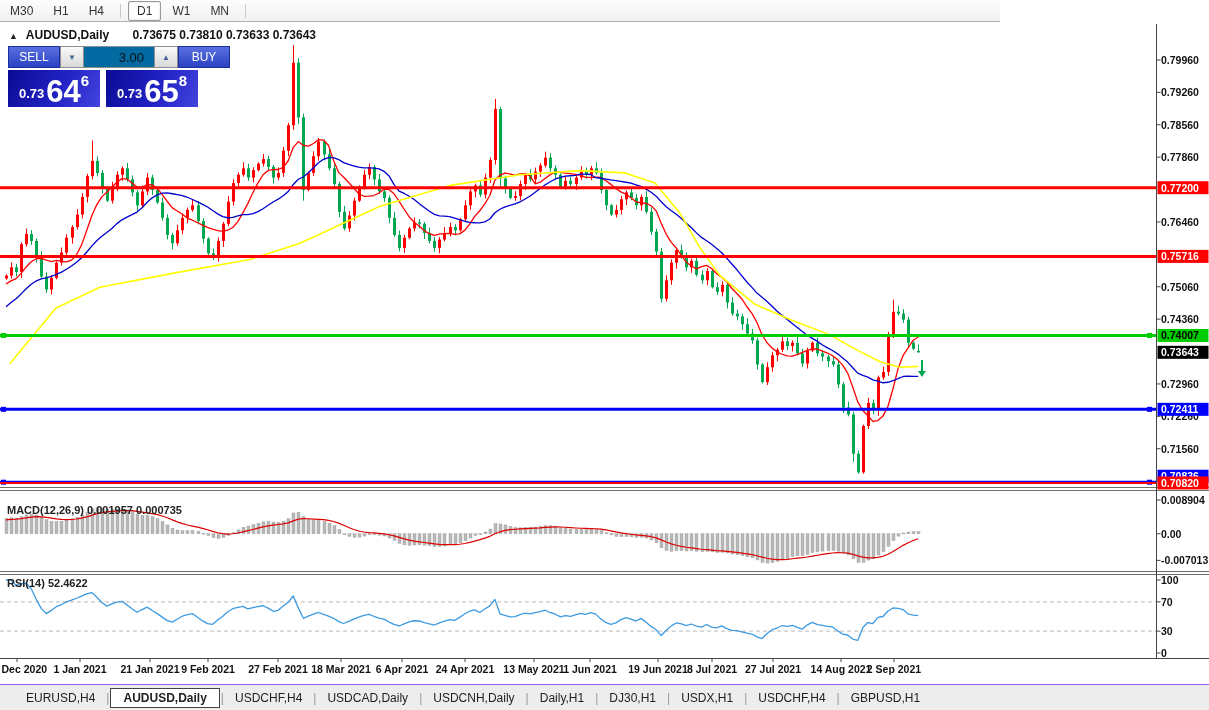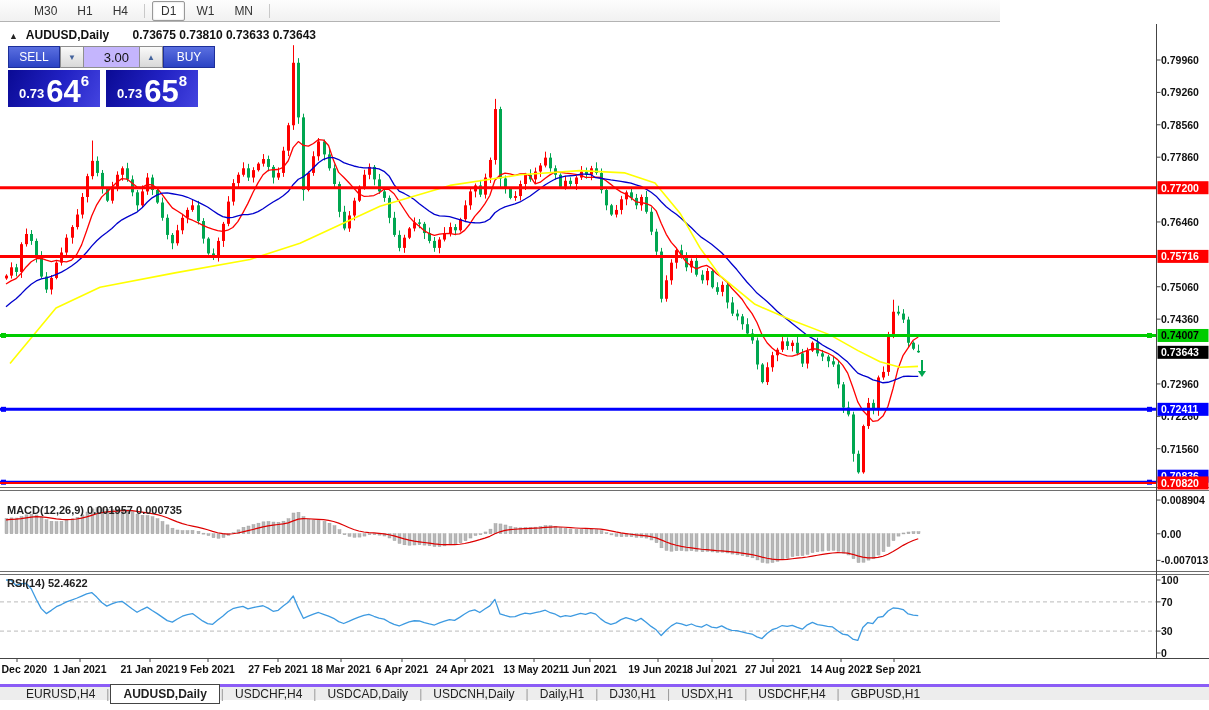--- a/index.html
+++ b/index.html
@@ -1,55 +1,55 @@
 <!DOCTYPE html>
 <html><head>
 <meta charset="utf-8">
 <style>
   html,body{margin:0;padding:0}
   body{width:1209px;height:710px;position:relative;background:#fff;overflow:hidden;
        font-family:"Liberation Sans",sans-serif}
   
   .toolbar{position:absolute;top:0;left:0;width:1000px;height:22px;z-index:6;
            background:linear-gradient(#fdfdfd,#f1f1f1);border-bottom:1px solid #b3b3b3;
-           display:flex;align-items:center;padding-left:24px;box-sizing:border-box}
+           display:flex;align-items:center;padding-left:0;box-sizing:border-box}
   .tf-btn{font-size:12px;color:#333;padding:2px 8px;margin:0 1px;border:1px solid transparent;border-radius:2px;cursor:default}
   .tf-btn.active{background:#fff;border-color:#999;box-shadow:inset 0 0 2px #cfcfcf}
   .tf-sep{width:1px;height:14px;background:#c9c9c9;margin:0 6px}
   
   #svg{position:absolute;top:0;left:0;z-index:1}
   
   .symbol-title{position:absolute;top:28px;left:9px;z-index:4;font-size:12px;font-weight:bold;color:#111;white-space:nowrap}
   .symbol-title .tri{font-size:9px;margin-right:5px;color:#222}
   .symbol-title .ohlc{margin-left:20px;font-weight:bold}
   
   .trade-panel{position:absolute;top:46px;left:8px;width:222px;z-index:4}
   .tp-row1{display:flex;height:22px}
   .btn-blue{background:linear-gradient(#5a6fe0,#2b43c4);color:#fff;font-weight:normal;font-size:12px;
             display:flex;align-items:center;justify-content:center;border:1px solid #1d2f9a;box-sizing:border-box;cursor:pointer}
   .sell-btn,.buy-btn{width:52px}
   .spin-btn{width:24px;background:linear-gradient(#fafafa,#d9d9d9);border:1px solid #8f8f8f;color:#44639c;
             font-size:8px;display:flex;align-items:center;justify-content:center;box-sizing:border-box;cursor:pointer}
-  .vol-box{width:55px;background:#c4b5fd;border:1px solid #8f8f8f;border-left:none;border-right:none;
+  .vol-box{width:70px;background:#0369a1;border:1px solid #8f8f8f;border-left:none;border-right:none;
            font-size:13px;color:#111;display:flex;align-items:center;justify-content:flex-end;
            padding-right:10px;box-sizing:border-box}
   .tp-row2{display:flex;margin-top:2px;height:37px}
   .price-block{width:92px;background:linear-gradient(115deg,#0a0a94 0%,#2222c4 55%,#4444e0 100%);
                color:#fff;display:flex;align-items:flex-end;justify-content:center;padding-bottom:2px;box-sizing:border-box;cursor:pointer}
   .price-block.buy{margin-left:6px}
   .pp-small{font-size:13px;font-weight:bold;margin:0 2px 4px 0}
   .pp-big{font-size:31px;font-weight:bold;line-height:0.88}
   .pp-sup{font-size:15px;font-weight:bold;align-self:flex-start;margin-top:2px}
   
   .ind-label{position:absolute;left:7px;z-index:4;font-size:11px;font-weight:bold;color:#222;white-space:nowrap}
   .macd-label{top:504px}
   .rsi-label{top:577px}
   
-  .tabbar{position:absolute;top:684px;left:0;width:1209px;height:16px;z-index:6;background:#ededed;
-          border-top:3px solid #8b5cf6;display:flex;align-items:center;padding-left:16px;box-sizing:border-box}
+  .tabbar{position:absolute;top:684px;left:0;width:1209px;height:26px;z-index:6;background:#ededed;
+          border-top:1px solid #8b5cf6;display:flex;align-items:center;padding-left:16px;box-sizing:border-box}
   .tab{font-size:12px;color:#222;padding:3px 10px;cursor:pointer;white-space:nowrap}
   .tab.active{background:#fff;border:1px solid #444;font-weight:bold;padding:2px 12px}
   .tab-sep{color:#999;font-size:12px;margin:0 1px}
 </style>
 </head>
 <body>
 
 <svg id="svg" width="1209" height="710">
     <defs>
       <clipPath id="mainClip">

